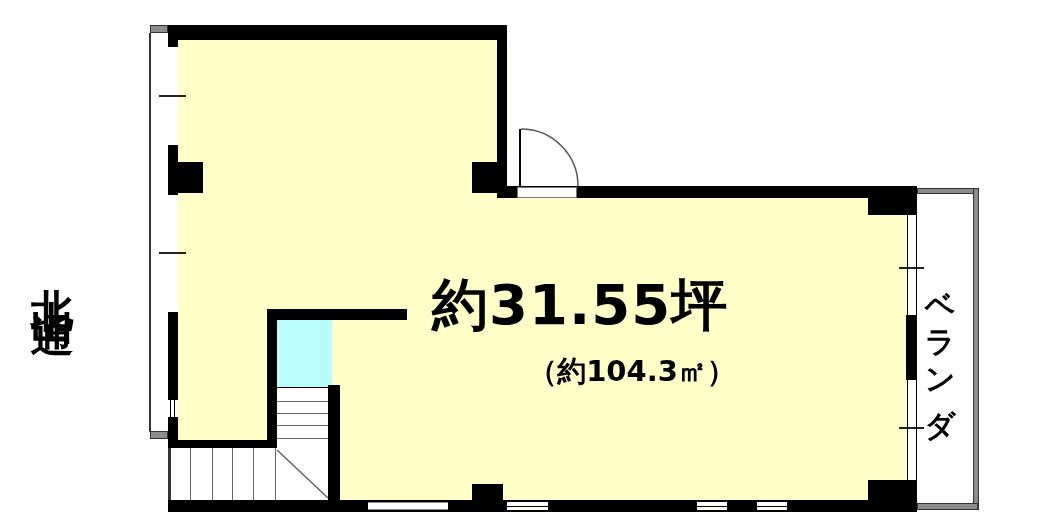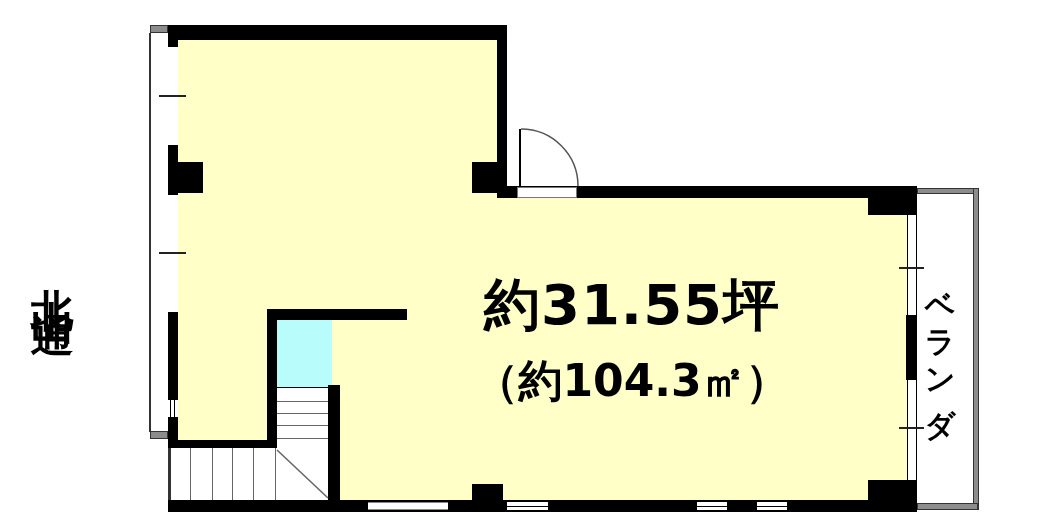--- a/index.html
+++ b/index.html
@@ -24,22 +24,22 @@
   .tread{position:absolute;background:#fff;box-sizing:border-box;}
   .tread-h{position:absolute;left:0;right:0;height:1px;background:#666;}
   .tread-v{position:absolute;top:0;bottom:0;width:1px;background:#666;}
   .vtext{
     position:absolute;
     writing-mode:vertical-rl;text-orientation:upright;
     text-align:center;white-space:nowrap;
   }
   .street-label{left:30px;top:182px;height:180px;width:52px;font-size:43px;font-weight:600;letter-spacing:12px;}
   .veranda-label{left:922px;top:270px;height:156px;width:38px;font-size:30px;font-weight:600;letter-spacing:5px;}
-  .area-line1{position:absolute;left:432px;top:268px;width:400px;text-align:center;font-size:56px;font-weight:bold;letter-spacing:1px;}
-  .area-line2{position:absolute;left:432px;top:352px;width:400px;text-align:center;font-size:44px;font-weight:bold;}
+  .area-line1{position:absolute;left:432px;top:268px;width:400px;text-align:left;font-size:56px;font-weight:bold;letter-spacing:1px;}
+  .area-line2{position:absolute;left:432px;top:352px;width:400px;text-align:center;font-size:29px;font-weight:bold;}
   svg.overlay{position:absolute;left:0;top:0;pointer-events:none;}
 </style>
 </head>
 <body>
 
 <div id="plan">
 
   <div class="room" style="left:178px;top:40px;width:329px;height:460px;"></div>
   <div class="room" style="left:507px;top:198px;width:400px;height:302px;"></div>
 

